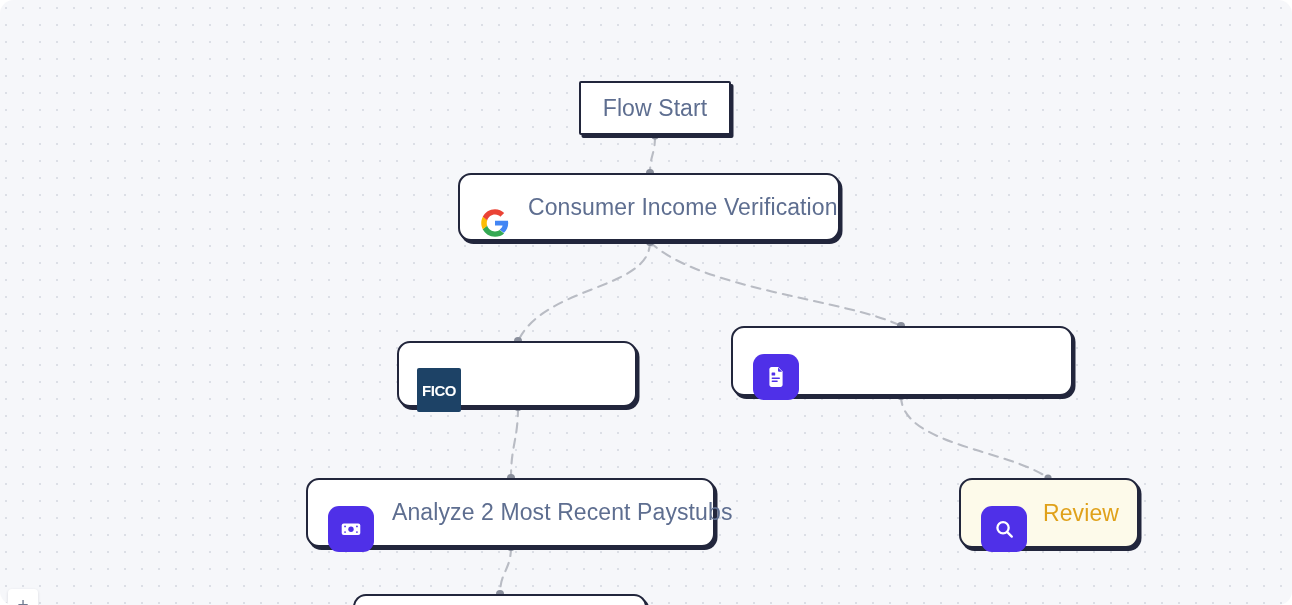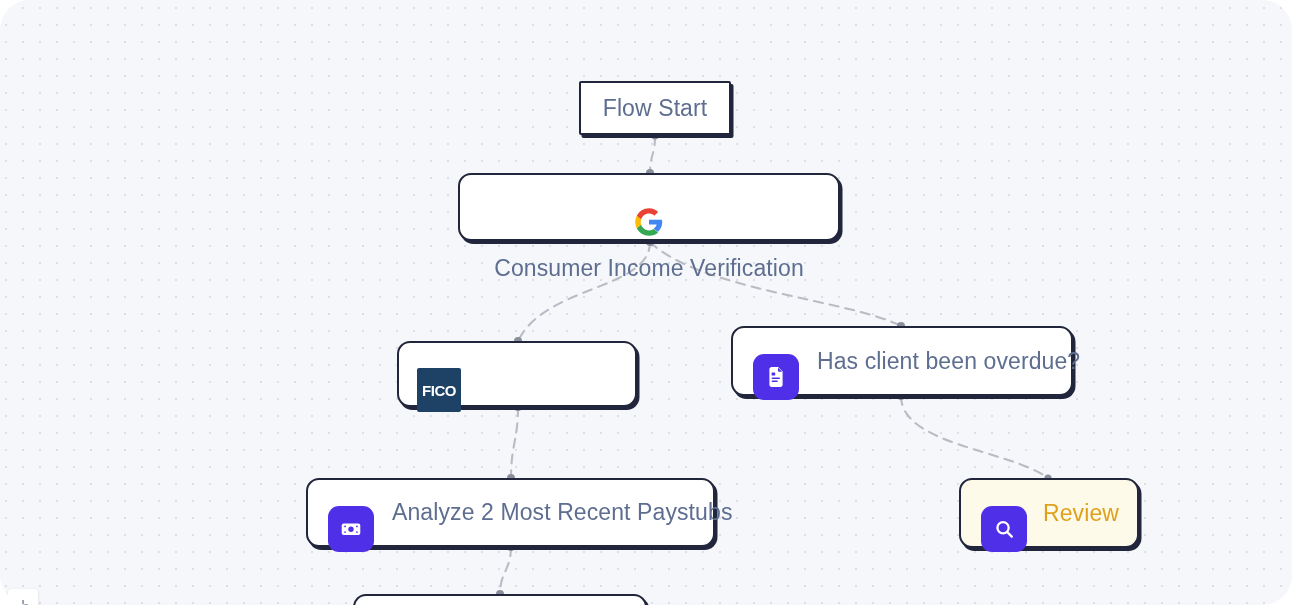--- a/index.html
+++ b/index.html
@@ -17,21 +17,21 @@
   
   #flow-canvas {
     position: relative;
     width: 1292px;
     height: 605px;
     background-color: #f6f7fa;
     background-image:
       radial-gradient(circle at 1px 1px, #dcdfe6 1.1px, rgba(0,0,0,0) 1.3px);
     background-size: 17px 17px;
     background-position: 5px 7px;
-    border-radius: 30px;
+    border-radius: 14px;
     overflow: hidden;
     box-sizing: border-box;
   }
 
   
   #edges-layer {
     position: absolute;
     inset: 0;
     width: 1292px;
     height: 605px;
@@ -158,21 +158,21 @@
     <circle class="port-dot" cx="511" cy="478" r="4"></circle>
     <circle class="port-dot" cx="1048" cy="478" r="3.6"></circle>
     <circle class="port-dot" cx="511" cy="547" r="4"></circle>
     <circle class="port-dot" cx="500" cy="594" r="4"></circle>
   </svg>
 
   <div class="node square" style="left:579px; top:81px; width:152px; height:54px; padding:0;">
     <span class="node-label centered">Flow Start</span>
   </div>
 
-  <div class="node rounded" style="left:458px; top:173px; width:382px; height:68px; padding:0 20px; gap:18px;flex-direction:column;">
+  <div class="node rounded" style="left:458px; top:173px; width:382px; height:68px; padding:0 20px; gap:18px;">
     <span class="node-icon">
       <svg width="30" height="30" viewBox="0 0 48 48" xmlns="http://www.w3.org/2000/svg">
         <path fill="#4285F4" d="M45.1 24.5c0-1.6-.1-2.8-.4-4.1H24v7.4h12.1c-.2 1.8-1.6 4.6-4.5 6.5l-.1.3 6.5 5 .4.1c4.2-3.8 6.7-9.5 6.7-15.2z"></path>
         <path fill="#34A853" d="M24 46c5.9 0 10.9-1.9 14.5-5.3l-6.9-5.4c-1.8 1.3-4.3 2.2-7.6 2.2-5.8 0-10.7-3.8-12.5-9.1l-.3.1-6.7 5.2-.1.3C7.9 41.1 15.4 46 24 46z"></path>
         <path fill="#FBBC05" d="M11.5 28.4c-.5-1.4-.7-2.9-.7-4.4s.3-3 .7-4.4v-.3l-6.8-5.3-.2.1C2.9 17 2 20.4 2 24s.9 7 2.5 10l7-5.6z"></path>
         <path fill="#EA4335" d="M24 10.5c4.1 0 6.9 1.8 8.5 3.3l6.2-6C34.9 4.3 29.9 2 24 2 15.4 2 7.9 6.9 4.5 14l7 5.6c1.8-5.3 6.7-9.1 12.5-9.1z"></path>
       </svg>
     </span>
     <span class="node-label">Consumer Income Verification</span>
   </div>
@@ -190,21 +190,20 @@
       <span class="tile purple">
         <svg width="24" height="24" viewBox="0 0 24 24" xmlns="http://www.w3.org/2000/svg">
           <path fill="#ffffff" d="M14.2 2H7.6C6.3 2 5.4 3 5.4 4.2v15.6C5.4 21 6.3 22 7.6 22h8.8c1.3 0 2.2-1 2.2-2.2V6.6L14.2 2z"></path>
           <path fill="#4f30e8" d="M14 2.4v3.4c0 .5.4.9.9.9h3.2L14 2.4z"></path>
           <rect fill="#4f30e8" x="7.6" y="7.4" width="3.6" height="3.2" rx="0.7"></rect>
           <rect fill="#4f30e8" x="7.6" y="12.6" width="8.4" height="1.4" rx="0.7"></rect>
           <rect fill="#4f30e8" x="7.6" y="15.6" width="6.2" height="1.4" rx="0.7"></rect>
         </svg>
       </span>
     </span>
-    <span class="node-label">Has client been overdue?</span>
   </div>
 
   <div class="node rounded" style="left:306px; top:478px; width:409px; height:69px; padding:16px 20px; gap:18px;">
     <span class="node-icon">
       <span class="tile purple">
         <svg width="26" height="26" viewBox="0 0 28 28" xmlns="http://www.w3.org/2000/svg">
           <rect x="4" y="8" width="20" height="12.5" rx="2.2" fill="#ffffff"></rect>
           <circle cx="14" cy="14.25" r="2.9" fill="#4f30e8"></circle>
           <circle cx="7.6" cy="11.2" r="0.95" fill="#4f30e8"></circle>
           <circle cx="20.4" cy="11.2" r="0.95" fill="#4f30e8"></circle>

